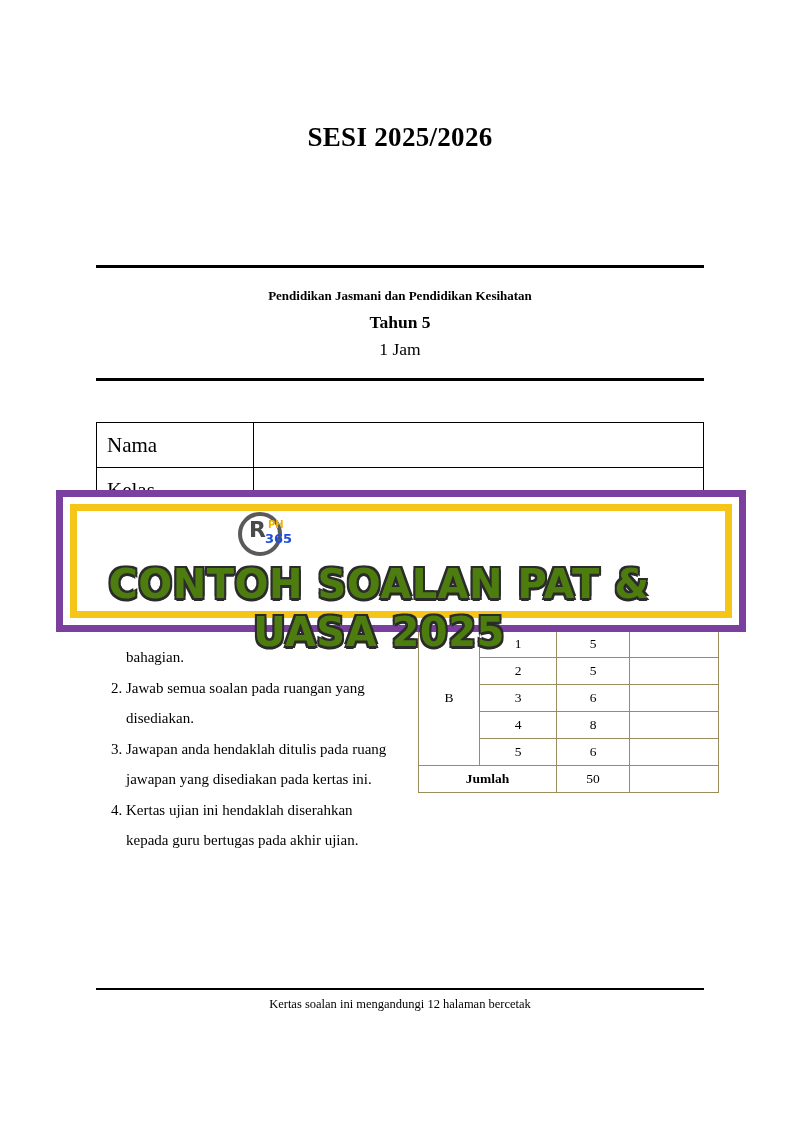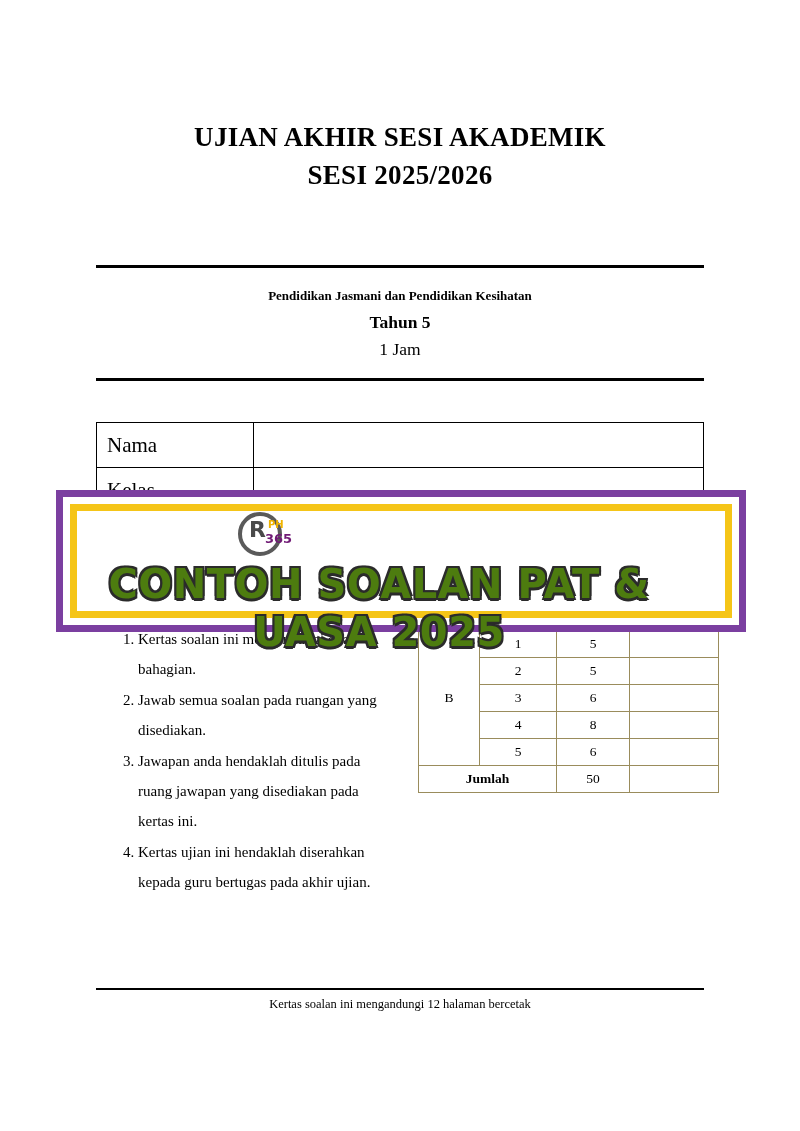--- a/index.html
+++ b/index.html
@@ -106,21 +106,21 @@
     left: 96px;
     top: 578px;
     width: 300px;
     font-size: 15px;
     line-height: 30px;
   }
   .instructions .intro {
     margin: 0 0 2px 0;
   }
   .instructions ol {
-    margin: 16px;
+    margin: 4px;
     padding-left: 26px;
   }
   .instructions ol li {
     margin: 0 0 1px 0;
   }
 
   
   .marks-table {
     position: absolute;
     left: 418px;
@@ -221,21 +221,21 @@
     font-size: 10px;
     color: #f0b400;
     line-height: 10px;
   }
   .wm-logo .num {
     position: absolute;
     left: 27px; top: 20px;
     font-family: "DejaVu Sans", sans-serif;
     font-weight: bold;
     font-size: 13px;
-    color: #701a75;
+    color: #1d4ed8;
     line-height: 13px;
   }
 
   .wm-url {
     position: absolute;
     left: 300px;
     top: 514px;
     width: 340px;
     font-family: "DejaVu Sans", sans-serif;
     font-weight: bold;
@@ -265,21 +265,20 @@
       2px  2px 0 #2b2b2b,
       0 3px 0 #2b2b2b;
   }
 </style>
 </head>
 <body>
 
 <div class="page">
 
   <div class="exam-title">
-    <span>UJIAN AKHIR SESI AKADEMIK</span>
     <span class="line2">SESI 2025/2026</span>
   </div>
 
   <div class="rule-top"></div>
 
   <div class="subject-block">
     <div class="subject-name">Pendidikan Jasmani dan Pendidikan Kesihatan</div>
     <div class="subject-year">Tahun 5</div>
     <div class="subject-duration">1 Jam</div>
   </div>

